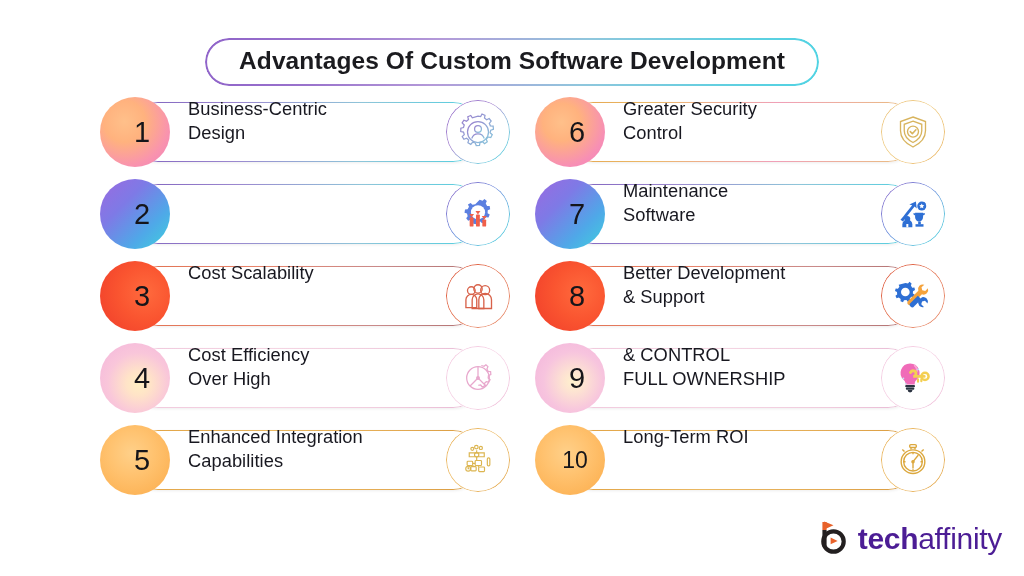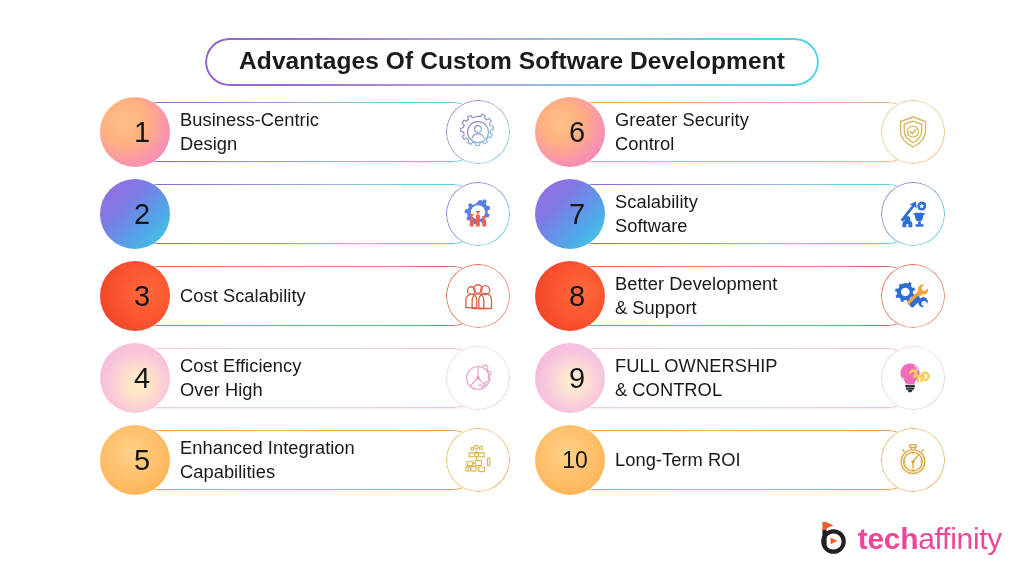--- a/index.html
+++ b/index.html
@@ -107,27 +107,27 @@
     font-weight: 500;
     color: #15151a;
     line-height: 1;
     transform: translateX(7px);
   }
   .num-circle.wide span { transform: translateX(5px); font-size: 23px; }
 
   
   .item-label {
     position: absolute;
-    left: 80px;
+    left: 88px;
     top: 0;
     height: 70px;
     width: 250px;
     display: flex;
     flex-direction: column;
-    justify-content: center;
+    justify-content: flex-start;
     z-index: 4;
     font-size: 18.3px;
     font-weight: 400;
     color: #181820;
     line-height: 1.33;
     letter-spacing: 0.05px;
   }
 
   
   .icon-circle {
@@ -164,21 +164,21 @@
     right: 22px;
     bottom: 18px;
     display: flex;
     align-items: center;
     gap: 9px;
   }
   #logo-mark { width: 36px; height: 38px; display: block; }
   #logo-text {
     font-size: 30px;
     line-height: 1;
-    color: #ec4899;
+    color: #4c1d95;
     letter-spacing: -0.3px;
     white-space: nowrap;
   }
   #logo-text .b { font-weight: 700; }
   #logo-text .l { font-weight: 400; }
 </style>
 </head>
 <body>
 
 <div id="title-wrap">
@@ -336,21 +336,21 @@
         </g>
       </svg>
       </div>
     </div>
     <div class="item-row">
       <div class="pill" style="--pill-grad:linear-gradient(95deg, #7e5fbd 0%, #9b87cf 30%, #8fc5d9 65%, #4fd0e0 100%)"></div>
       <div class="num-circle" style="--num-grad:linear-gradient(135deg, #9b6ae0 0%, #7e7ae6 35%, #4fa8e8 70%, #3fd0dd 100%)">
         <span>7</span>
       </div>
       <div class="item-label">
-        <span>Scalability</span>
+        <span>Maintenance</span>
         <span>Software</span>
       </div>
       <div class="icon-circle" style="--ring-grad:linear-gradient(135deg, #8a5fc4 0%, #6f8fdd 45%, #5fc0dd 75%, #4fd0e0 100%)">
 
       <svg viewBox="0 0 48 48">
         <g fill="#2e6fd4">
           <path d="M9 31 C14 25 18 19.5 23 13.5 l-3.4-.8 L27.5 9 l1 8.4 -2.6-2.4 C20.6 21.5 16.5 27 12 33z"></path>
           <circle cx="17.2" cy="29.8" r="3.5"></circle>
           <path d="M11.2 40 v-3.4 a6 6 0 0 1 6-6 h0 a6 6 0 0 1 6 6 V40z"></path>
           <path d="M16 36 h2.4 v4 h-2.4z" fill="#ffffff"></path>
@@ -387,22 +387,22 @@
         </g>
       </svg>
       </div>
     </div>
     <div class="item-row">
       <div class="pill" style="--pill-grad:linear-gradient(95deg, #f0c7dc 0%, #f5d5e3 40%, #f0cbdd 75%, #e8b8d4 100%)"></div>
       <div class="num-circle" style="--num-grad:radial-gradient(circle at 55% 55%, #fff2cc 0%, #fde3d2 20%, #f7c4de 55%, #f2b2dc 100%)">
         <span>9</span>
       </div>
       <div class="item-label">
+        <span>&amp; CONTROL</span>
         <span>FULL OWNERSHIP</span>
-        <span>&amp; CONTROL</span>
       </div>
       <div class="icon-circle" style="--ring-grad:linear-gradient(135deg, #f2c2dc 0%, #f6d4e6 50%, #eeb9d6 100%)">
 
       <svg viewBox="0 0 48 48">
         <g>
           <path d="M20.5 6.5 a11.4 11.4 0 0 1 7.6 19.9 c-1.3 1.2-1.9 2.4-2 4.1 l-.1 1.4 h-11 l-.1-1.4 c-.1-1.7-.7-2.9-2-4.1 A11.4 11.4 0 0 1 20.5 6.5z" fill="#f06bb8"></path>
           <path d="M26 9 a8.8 8.8 0 0 1 3 6.4" stroke="#f9a6d4" stroke-width="2" fill="none" stroke-linecap="round"></path>
           <rect x="14.6" y="32.4" width="11.8" height="2.6" rx="1.2" fill="#2b3340"></rect>
           <rect x="15.4" y="35.4" width="10.2" height="2.6" rx="1.2" fill="#2b3340"></rect>
           <path d="M17.6 38.4 h5.8 a2.9 2.9 0 0 1-5.8 0z" fill="#2b3340"></path>

